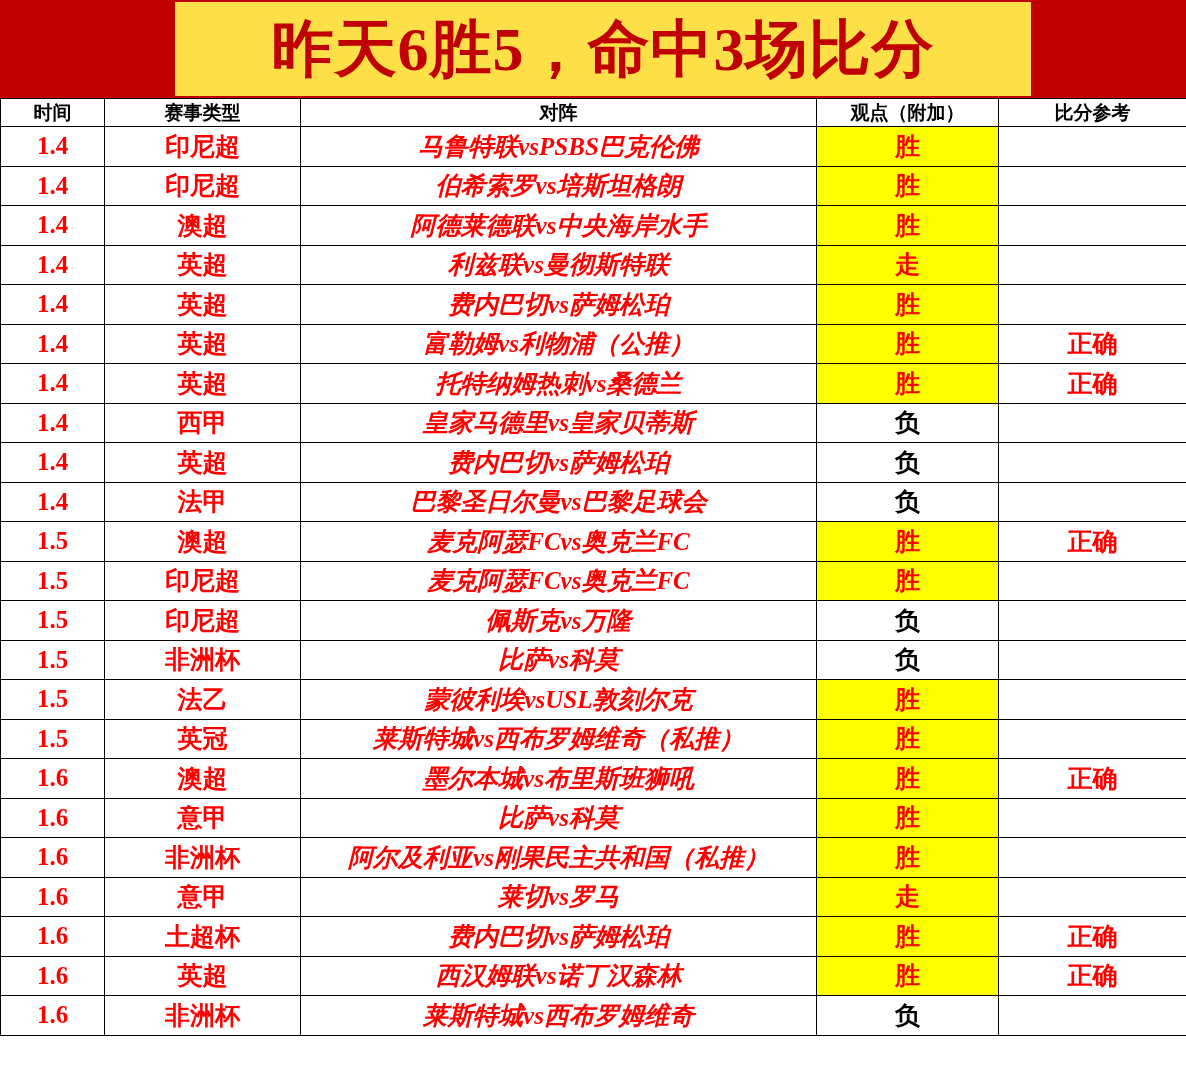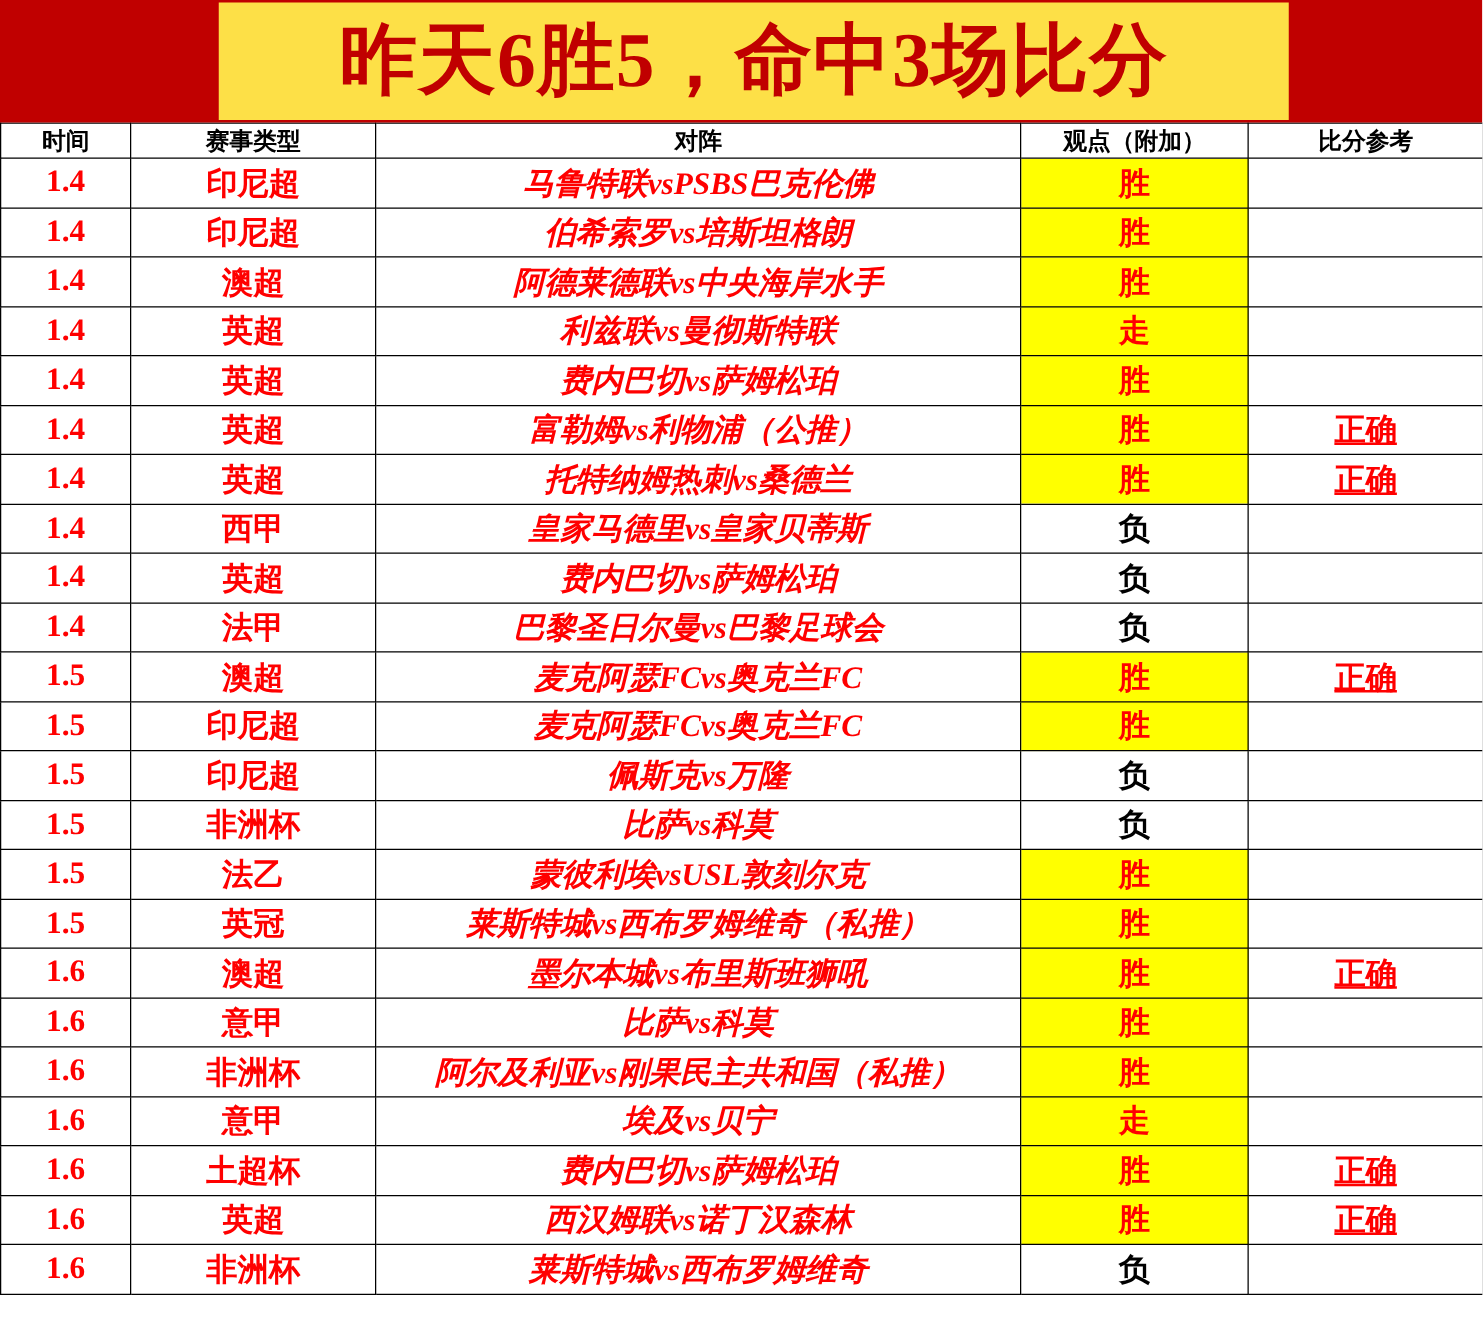--- a/index.html
+++ b/index.html
@@ -84,21 +84,20 @@
     font-size: 25px;
     font-weight: bold;
   }
   td.view.win  { background: #ffff00; color: #ff0000; }
   td.view.walk { background: #ffff00; color: #ff0000; }
   td.view.lose { background: #ffffff; color: #000000; }
   td.score {
     font-size: 25px;
     font-weight: bold;
     color: #ff0000;
-    text-decoration: underline;
   }
   td.empty { background: #ffffff; }
 </style>
 </head>
 <body>
 
 <div class="page">
 
   <div class="banner">
     <div class="banner-inner">
@@ -253,21 +252,21 @@
         <tr>
           <td class="cell time">1.6</td>
           <td class="cell league">非洲杯</td>
           <td class="cell match">阿尔及利亚vs刚果民主共和国（私推）</td>
           <td class="view win">胜</td>
           <td class="score empty"></td>
         </tr>
         <tr>
           <td class="cell time">1.6</td>
           <td class="cell league">意甲</td>
-          <td class="cell match">埃及vs贝宁</td>
+          <td class="cell match">莱切vs罗马</td>
           <td class="view walk">走</td>
           <td class="score empty"></td>
         </tr>
         <tr>
           <td class="cell time">1.6</td>
           <td class="cell league">土超杯</td>
           <td class="cell match">费内巴切vs萨姆松珀</td>
           <td class="view win">胜</td>
           <td class="score">正确</td>
         </tr>

